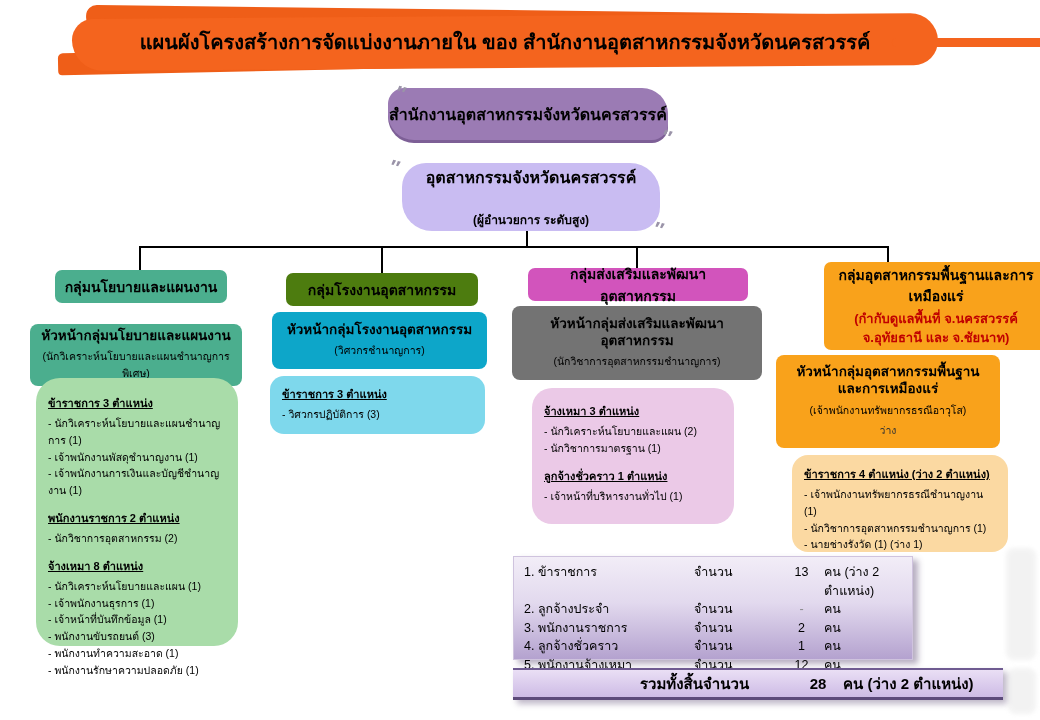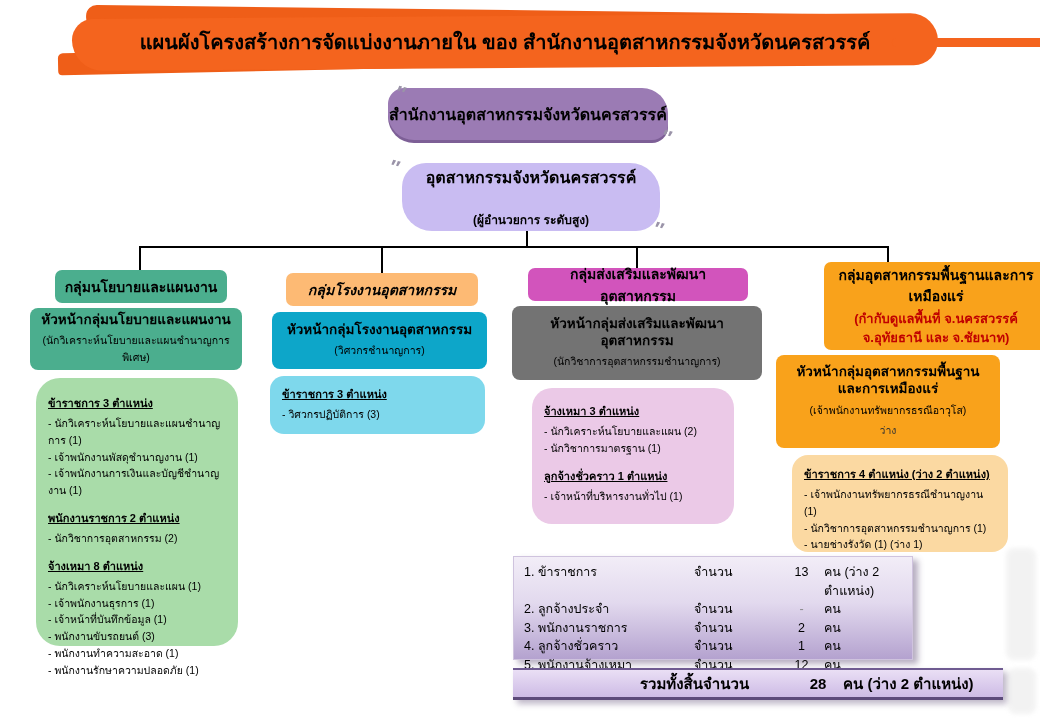--- a/index.html
+++ b/index.html
@@ -33,24 +33,24 @@
   .head-box .hp { font-size:10.5px; margin-top:4px; }
   .head-box .hv { font-size:10.5px; margin-top:3px; color:#333; }
   .detail-box { position:absolute; text-align:left; }
   .detail-box .grp { margin-bottom:10px; }
   .detail-box .grp:last-child { margin-bottom:0; }
   .detail-box .gh { font-size:11px; font-weight:bold; text-decoration:underline; margin-bottom:3px; }
   .detail-box .gi { font-size:10.5px; line-height:1.6; }
 
   
   .g1-label { left:55px; top:270px; width:172px; height:33px; background:#4BAE8E; }
-  .g1-head  { left:30px; top:308px; width:212px; height:62px; background:#4BAE8E; }
+  .g1-head  { left:30px; top:324px; width:212px; height:62px; background:#4BAE8E; }
   .g1-det   { left:36px; top:378px; width:202px; height:268px; background:#A9DCA9; border-radius:24px; padding:16px 12px; }
   
-  .g2-label { left:286px; top:273px; width:192px; height:33px; background:#fdba74;font-style:italic; }
+  .g2-label { left:286px; top:273px; width:192px; height:33px; background:#4d7c0f; }
   .g2-head  { left:272px; top:312px; width:215px; height:57px; background:#0DA6C9; }
   .g2-det   { left:270px; top:376px; width:215px; height:58px; background:#7ED8EC; border-radius:14px; padding:9px 12px; }
   
   .g3-label { left:528px; top:268px; width:220px; height:33px; background:#D254BC; }
   .g3-head  { left:512px; top:306px; width:250px; height:74px; background:#737373;text-align:center; }
   .g3-det   { left:532px; top:388px; width:202px; height:136px; background:#EBC9E7; border-radius:20px; padding:14px 12px; }
   
   .g4-label { left:776px; top:262px; width:224px; height:88px; background:#F9A21B; line-height:1.5;margin-left:48px; }
   .g4-label .nm { width:200px; }
   .g4-label .note { font-size:13px; font-weight:bold; color:#C00000; margin-top:2px; line-height:1.5; }

